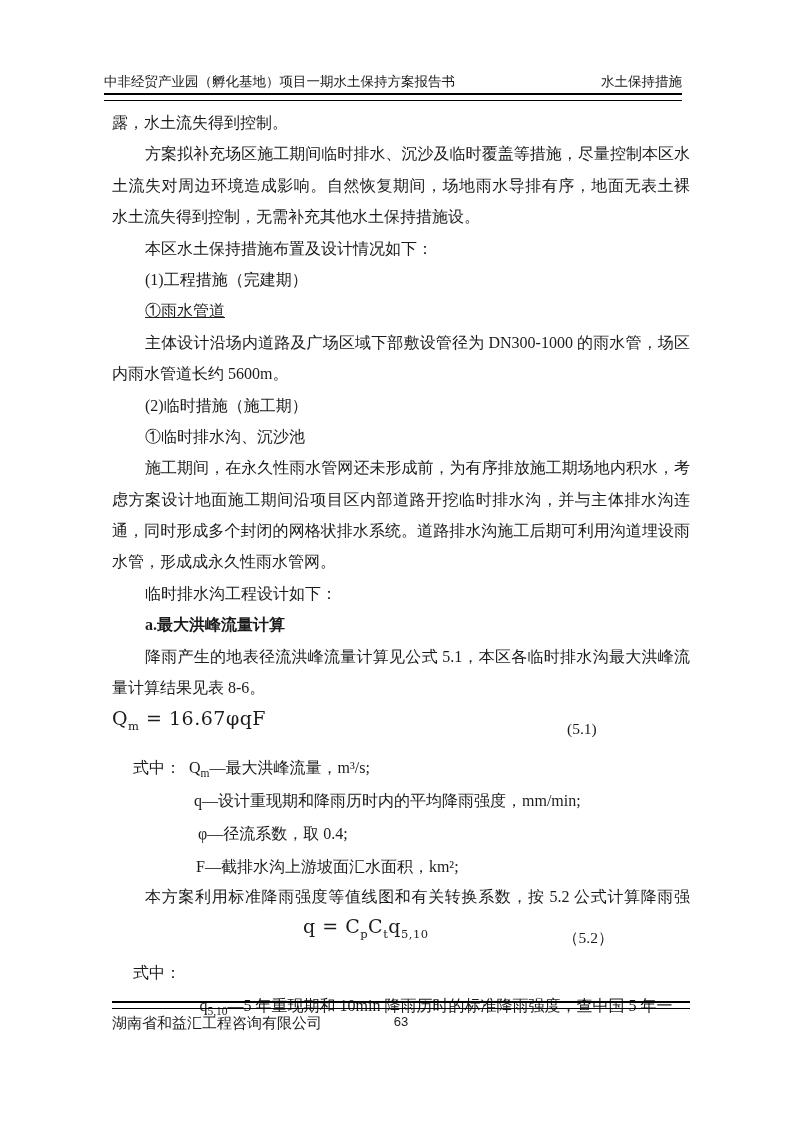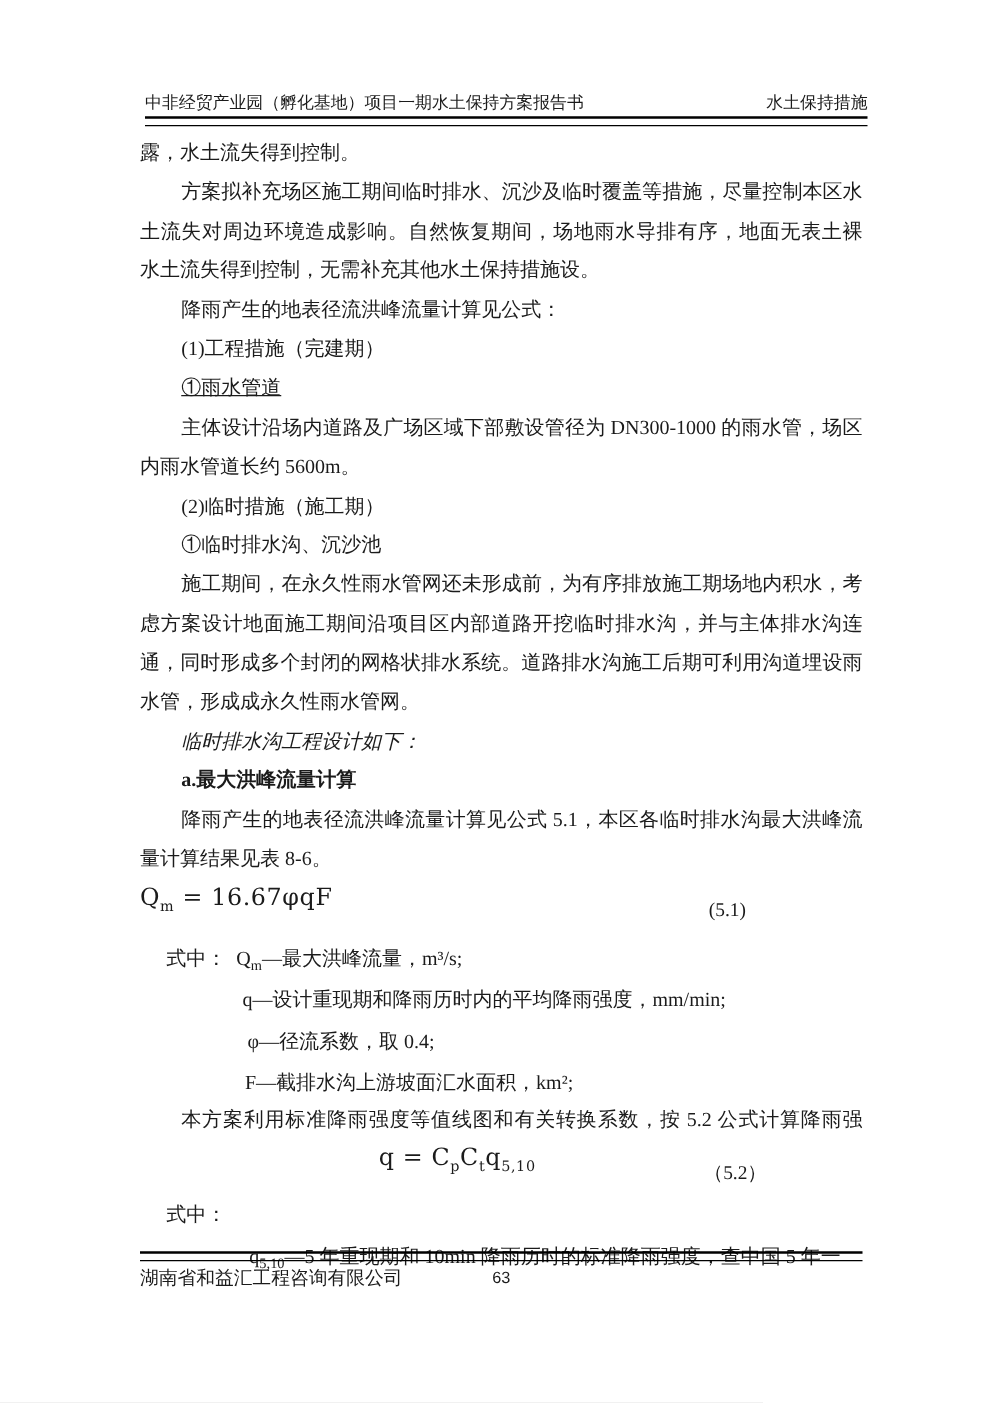--- a/index.html
+++ b/index.html
@@ -1,20 +1,20 @@
 <!DOCTYPE html>
 <html><head>
 <meta charset="utf-8">
 <style>
   html,body{margin:0;padding:0;background:#e8e8e8;}
   .page{
     position:relative;width:793px;height:1122px;margin:0 auto;background:#ffffff;
     font-family:"Liberation Serif","DejaVu Serif",serif;color:#1b1b1b;overflow:hidden;
   }
-  .header{position:absolute;left:116px;top:73px;width:578px;}
+  .header{position:absolute;left:104px;top:73px;width:578px;}
   .header-row{display:flex;justify-content:space-between;align-items:flex-end;font-size:13.5px;line-height:17px;}
   .header-rule{margin-top:3px;height:5px;border-top:2.5px solid #000;border-bottom:1px solid #000;}
   .content{position:absolute;left:112px;top:107px;width:578px;font-size:16px;}
   .line{height:31.4px;line-height:31.4px;overflow:hidden;white-space:pre-wrap;}
   .line.def{height:33px;line-height:33px;}
   .line.just{text-align:justify;text-align-last:justify;}
   .line.bold{font-weight:bold;}
   .formula-row{position:relative;height:48px;}
   .formula{display:inline-block;font-family:"DejaVu Serif",serif;font-size:19px;letter-spacing:.5px;line-height:30px;}
   .formula sub,.content sub{font-size:11.5px;line-height:0;}
@@ -36,32 +36,32 @@
       <span>水土保持措施</span>
     </div>
     <div class="header-rule"></div>
   </div>
 
   <div class="content" id="doc-content">
       <div class="line" style="text-indent: 0px;">露，水土流失得到控制。</div>
       <div class="line just" style="text-indent: 33px;">方案拟补充场区施工期间临时排水、沉沙及临时覆盖等措施，尽量控制本区水</div>
       <div class="line just" style="text-indent: 0px;">土流失对周边环境造成影响。自然恢复期间，场地雨水导排有序，地面无表土裸露，</div>
       <div class="line" style="text-indent: 0px;">水土流失得到控制，无需补充其他水土保持措施设。</div>
-      <div class="line" style="text-indent: 33px;">降雨产生的地表径流洪峰流量计算见公式：</div>
+      <div class="line" style="text-indent: 33px;">本区水土保持措施布置及设计情况如下：</div>
       <div class="line" style="text-indent: 33px;">(1)工程措施（完建期）</div>
       <div class="line" style="text-indent: 33px; text-decoration: underline;">①雨水管道</div>
       <div class="line just" style="text-indent: 33px;">主体设计沿场内道路及广场区域下部敷设管径为 DN300-1000 的雨水管，场区</div>
       <div class="line" style="text-indent: 0px;">内雨水管道长约 5600m。</div>
       <div class="line" style="text-indent: 33px;">(2)临时措施（施工期）</div>
       <div class="line" style="text-indent: 33px;">①临时排水沟、沉沙池</div>
       <div class="line just" style="text-indent: 33px;">施工期间，在永久性雨水管网还未形成前，为有序排放施工期场地内积水，考</div>
       <div class="line just" style="text-indent: 0px;">虑方案设计地面施工期间沿项目区内部道路开挖临时排水沟，并与主体排水沟连</div>
       <div class="line just" style="text-indent: 0px;">通，同时形成多个封闭的网格状排水系统。道路排水沟施工后期可利用沟道埋设雨</div>
       <div class="line" style="text-indent: 0px;">水管，形成成永久性雨水管网。</div>
-      <div class="line" style="text-indent: 33px; font-style: italic;">临时排水沟工程设计如下：</div>
+      <div class="line" style="text-indent: 33px;">临时排水沟工程设计如下：</div>
       <div class="line bold" style="text-indent: 33px;">a.最大洪峰流量计算</div>
       <div class="line just" style="text-indent: 33px;">降雨产生的地表径流洪峰流量计算见公式 5.1，本区各临时排水沟最大洪峰流</div>
       <div class="line" style="text-indent: 0px;">量计算结果见表 8-6。</div>
       <div class="formula-row"><span class="formula" style="">Q<sub>m</sub> = 16.67φqF</span><span class="eq-num" style="left: 455px;">(5.1)</span></div>
       <div class="line def" style="text-indent: 21px;">式中：  Q<sub>m</sub>—最大洪峰流量，m³/s;</div>
       <div class="line def" style="text-indent: 82px;">q—设计重现期和降雨历时内的平均降雨强度，mm/min;</div>
       <div class="line def" style="text-indent: 86px;">φ—径流系数，取 0.4;</div>
       <div class="line def" style="text-indent: 84px;">F—截排水沟上游坡面汇水面积，km²;</div>
       <div class="line just" style="text-indent: 33px; height: 28px; line-height: 28px;">本方案利用标准降雨强度等值线图和有关转换系数，按 5.2 公式计算降雨强度：</div>
       <div class="formula-row" style="height: 45px;"><span class="formula" style="margin-left: 191px;">q = C<sub>p</sub>C<sub>t</sub>q<sub>5,10</sub></span><span class="eq-num" style="left: 451px;">（5.2）</span></div>

